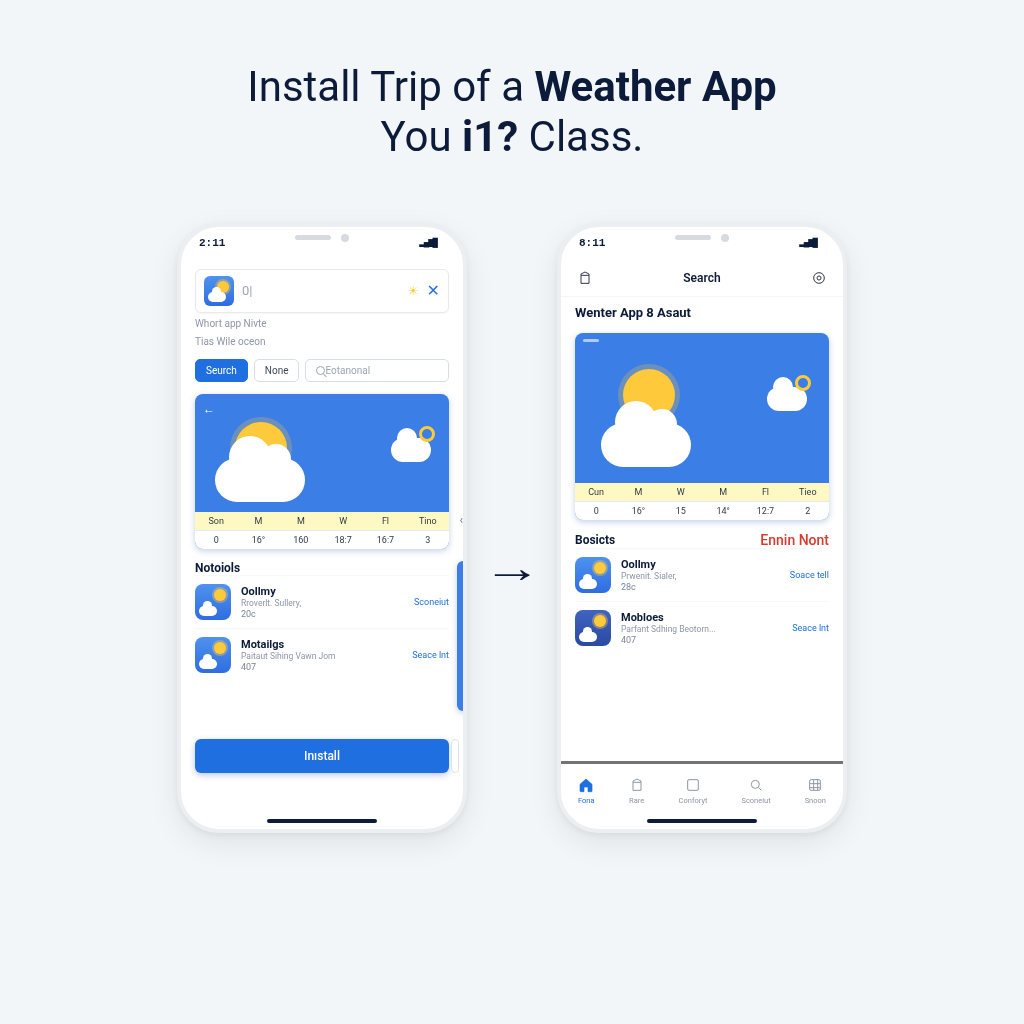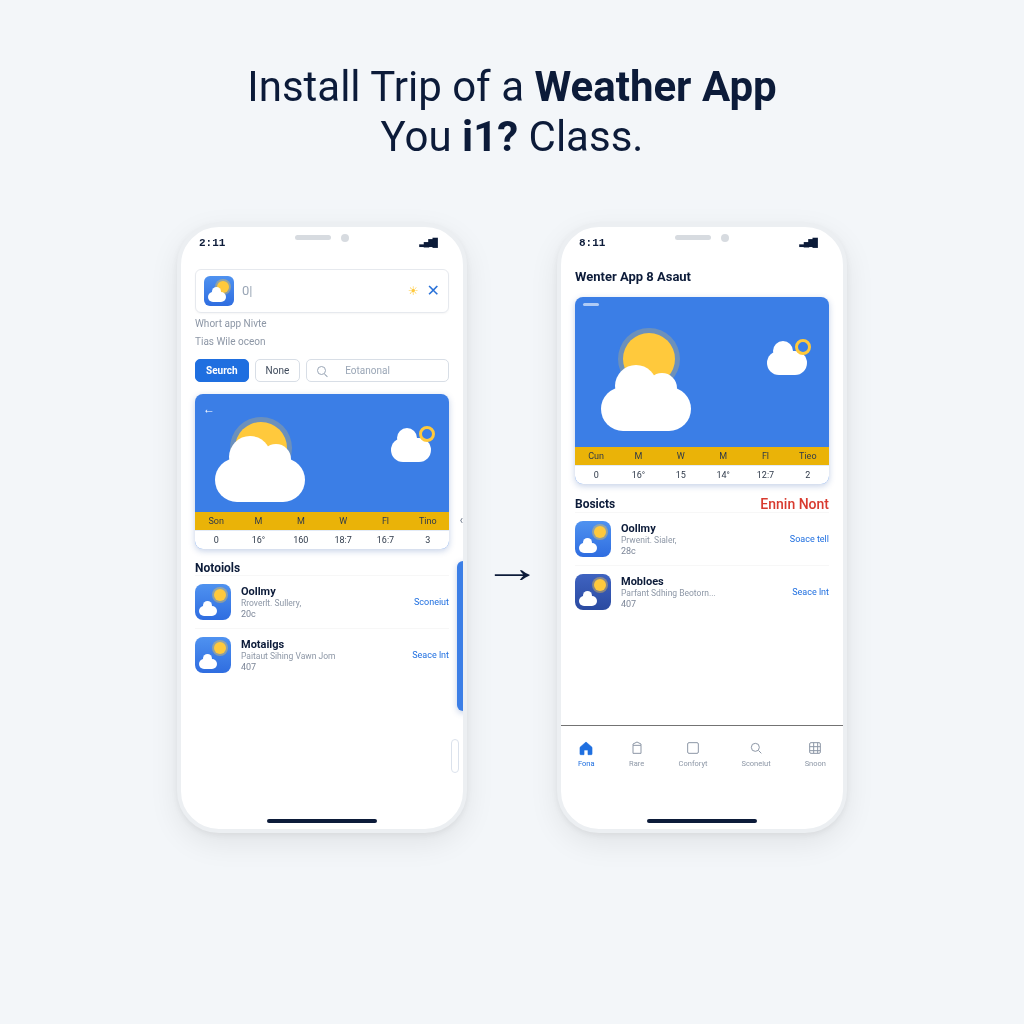--- a/index.html
+++ b/index.html
@@ -125,24 +125,24 @@
   .close-x { color:#2a72d8; font-size:16px; font-weight:300; }
 
   .section-title { font-size: 16px; font-weight: 700; margin-top: 14px; }
   .sub { font-size: 10px; color:#8d97a6; line-height:1.4; margin-top:4px; }
 
   .pill-row { display:flex; gap:6px; margin-top:10px; }
   .pill {
     font-size:10px; padding:5px 10px; border-radius:5px;
     border:1px solid #d8dee6; background:#fff; color:#3e4a5b;
   }
-  .pill.primary { background:#1f6fe0; color:#fff; border-color:#1f6fe0;font-weight:bold; }
+  .pill.primary { background:#1f6fe0; color:#fff; border-color:#1f6fe0; }
   .pill.search-mini {
     flex:1; text-align:left; color:#9aa6b6;
-    display:flex; align-items:center; gap:19px;
+    display:flex; align-items:center; gap:0;
   }
   .mag { width:9px; height:9px; border:1px solid #9aa6b6; border-radius:50%; position:relative; }
   .mag::after { content:""; position:absolute; width:4px; height:1px; background:#9aa6b6; bottom:-2px; right:-3px; transform:rotate(45deg); }
 
   
   .forecast-card {
     margin-top:12px;
     border-radius:8px;
     background:#3b7ee6;
     overflow:hidden;
@@ -167,21 +167,21 @@
   .small-suncloud {
     position:absolute; right:18px; top:44px;
     width:40px; height:24px; background:#fff; border-radius:20px;
   }
   .small-suncloud::before { content:""; position:absolute; width:20px; height:20px; background:#fff; border-radius:50%; top:-10px; left:6px; }
   .small-suncloud .s {
     position:absolute; width:16px; height:16px; border:3px solid #ffc93c; border-radius:50%;
     top:-12px; right:-4px; background:#3b7ee6;
   }
   .forecast-strip {
-    display:flex; background:#eab308; color:#2f3a4a;
+    display:flex; background:#fef9c3; color:#2f3a4a;
     font-size:9px;
   }
   .forecast-strip .hdr, .forecast-strip .val { flex:1; text-align:center; padding:4px 0; }
   .forecast-strip.vals { background:#fff; border-top:1px solid #e3ebf7; }
 
   .list-hdr {
     display:flex; justify-content:space-between; align-items:center;
     margin-top:12px; font-size:12px; font-weight:700;
   }
   .list-hdr .link { font-size:14px; font-weight:500; color:#d83a2f; }
@@ -211,21 +211,21 @@
     position:absolute; bottom:6px; left:50%; transform:translateX(-50%);
     width:110px; height:4px; background:#0c1b39; border-radius:3px;
   }
 
   
   .p2-subtitle { font-size:13px; font-weight:700; margin-bottom:13px; }
   .p2-card-top { position:absolute; top:6px; left:8px; width:16px; height:3px; background:rgba(255,255,255,0.6); border-radius:2px; }
 
   .tabbar {
     position:absolute; left:0; right:0; bottom:14px;
-    height:54px; border-top:1px solid #737373;
+    height:54px; border-top:3px solid #737373;
     background:#fff;
     display:flex; justify-content:space-around; align-items:center;
     padding-top:4px;
   }
   .tab { display:flex; flex-direction:column; align-items:center; gap:3px; font-size:7.5px; color:#8d97a6; }
   .tab.active { color:#1f6fe0; }
   .tab svg { width:16px; height:16px; }
   .tab.active svg { stroke:#1f6fe0; fill:#1f6fe0; }
 
   
@@ -342,20 +342,23 @@
             <span class="cloud"></span>
           </div>
         <div class="li-text">
           <div class="name">Motailgs</div>
           <div class="desc">Paitaut Sihing Vawn Jom</div>
           <div class="meta">407</div>
         </div>
         <span class="li-action">Seace lnt</span>
       </div>
 
+      <div class="install-btn">
+        <span>Inıstall</span>
+      </div>
       <span class="install-side"></span>
     </div>
     <div class="home-indicator"></div>
   </div>
 
   <span class="arrow"></span>
 
   <div class="phone">
     <div class="notch">
       <span class="speaker"></span>
@@ -370,20 +373,34 @@
               <path d="M8 10a1 1 0 100 2 1 1 0 000-2zM4.5 7.5a5 5 0 017 0l-1.4 1.4a3 3 0 00-4.2 0zM2 5a8.5 8.5 0 0112 0l-1.4 1.4a6.5 6.5 0 00-9.2 0z"></path>
             </svg>
         </span>
         <span class="batt">
           <svg viewBox="0 0 22 10">
               <rect x="0" y="0" width="18" height="10" rx="2" fill="none" stroke="#10151f"></rect>
               <rect x="2" y="2" width="12" height="6" fill="#10151f"></rect>
               <rect x="19" y="3" width="2" height="4" fill="#10151f"></rect>
             </svg>
         </span>
+      </span>
+    </div>
+    <div class="navbar">
+      <span class="nav-icon">
+        <svg viewBox="0 0 24 24" fill="none" stroke-width="1.5">
+            <path d="M6 8V6l6-3 6 3v2M6 8h12v12H6z"></path>
+          </svg>
+      </span>
+      <span class="title">Search</span>
+      <span class="nav-icon">
+        <svg viewBox="0 0 24 24" fill="none" stroke-width="1.5">
+            <circle cx="12" cy="12" r="8"></circle>
+            <circle cx="12" cy="12" r="3"></circle>
+          </svg>
       </span>
     </div>
 
     <div class="content">
       <div class="p2-subtitle">Wenter App 8 Asaut</div>
 
       <div class="forecast-card" style="margin-top:4px">
         <div class="forecast-illus tall">
           <span class="p2-card-top"></span>
           <span class="big-sun" style="top:36px;left:48px"></span>

